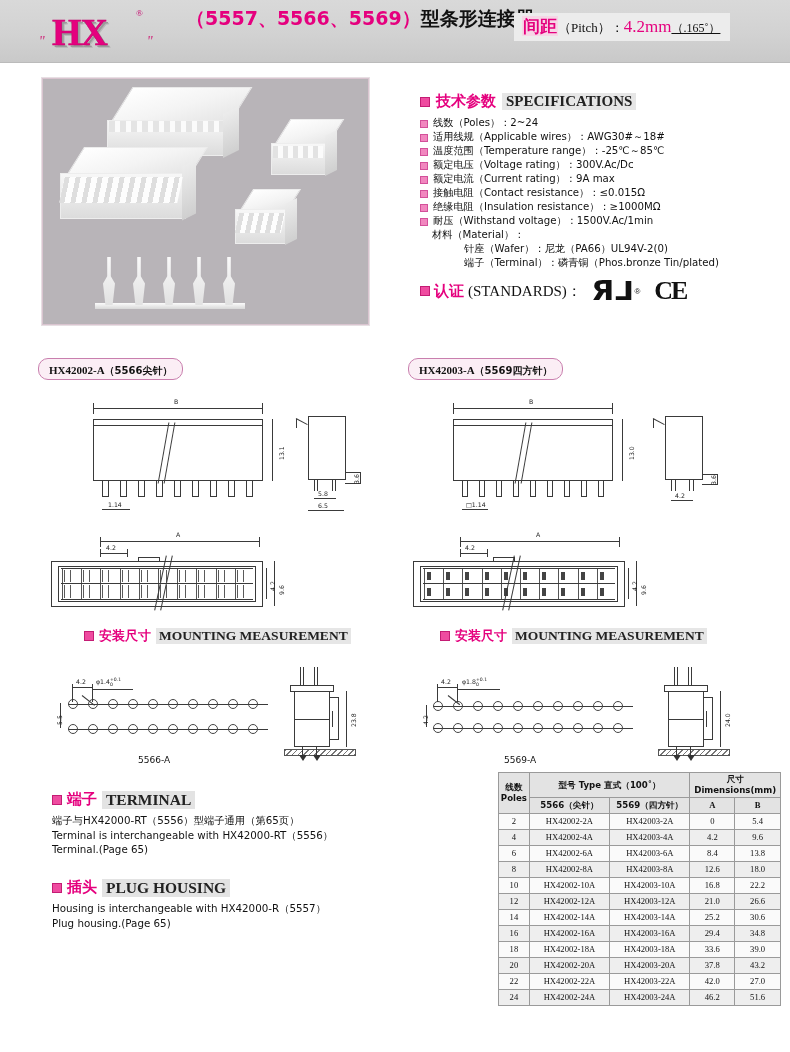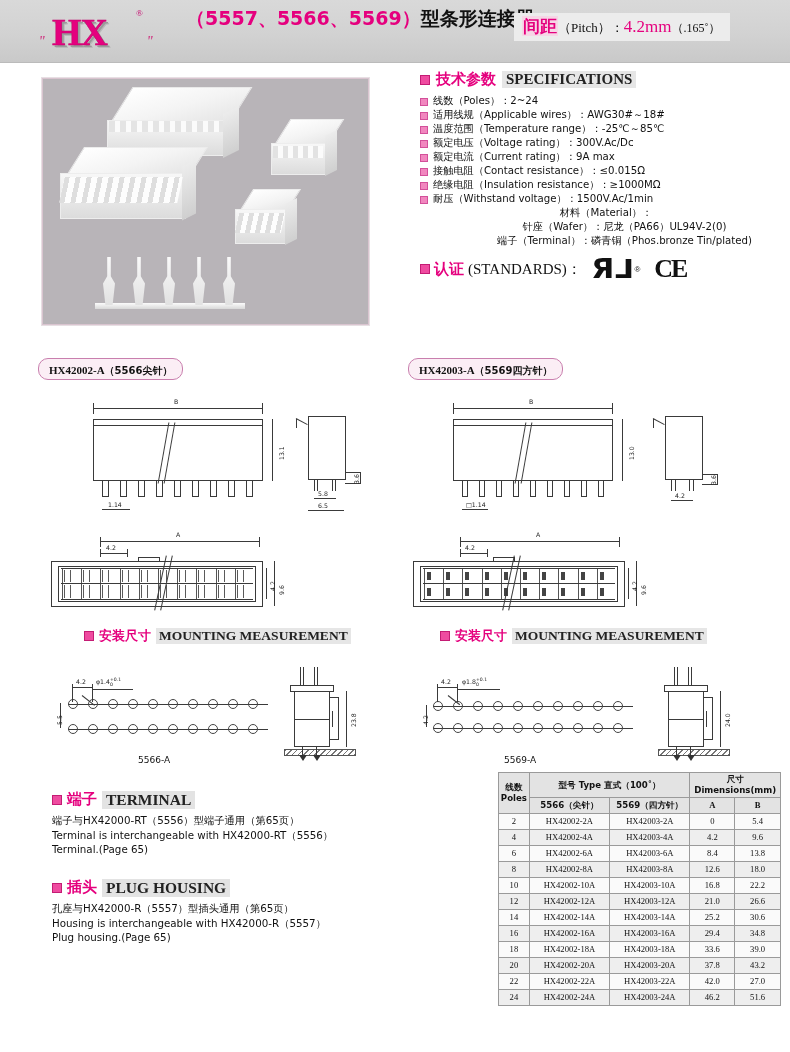--- a/index.html
+++ b/index.html
@@ -50,45 +50,45 @@
     font-size:13.5px;font-weight:bold;color:#111;white-space:nowrap;
   }
   .pitch-box{
     position:absolute;left:514px;top:13px;
     background:#ececec;padding:2px 10px 3px 8px;
     white-space:nowrap;border:0;
   }
   .pitch-cn{font-family:"DejaVu Sans",sans-serif;font-size:17px;font-weight:bold;color:#e5007e;background:#f6d6e6;padding:0 1px;}
   .pitch-lbl{font-family:"Liberation Serif",serif;font-size:13px;color:#111;}
   .pitch-val{font-family:"Liberation Serif",serif;font-size:17px;color:#e5007e;}
-  .pitch-in{font-family:"Liberation Serif",serif;font-size:12px;color:#111;}
+  .pitch-in{font-family:"Liberation Serif",serif;font-size:12px;color:#111;text-decoration:underline;}
 
   
   .photo{
     position:absolute;left:42px;top:78px;width:325px;height:245px;
     background:#b8b4b8;border:1px solid #d9c4cf;
     box-shadow:0 0 0 1px #e7dfe3;
     overflow:hidden;
   }
   .conn{position:absolute;}
   .conn .top{position:absolute;background:linear-gradient(160deg,#ffffff 0%,#f4f4f4 50%,#e3e3e3 100%);}
   .conn .front{position:absolute;background:linear-gradient(to bottom,#f7f7f7,#dcdcdc);}
   .conn .side{position:absolute;background:linear-gradient(to bottom,#ececec,#cfcfcf);}
 
   
-  .spec-wrap{position:absolute;left:420px;top:70px;width:365px;text-align:center;}
+  .spec-wrap{position:absolute;left:420px;top:92px;width:365px;}
   .sec-head{display:flex;align-items:center;gap:6px;margin-bottom:5px;}
   .sq{width:8px;height:8px;background:#ef4ba0;border:1px solid #c41c74;display:inline-block;flex:none;}
   .sq-sm{width:6px;height:6px;background:#f187bf;border:1px solid #d3509a;display:inline-block;flex:none;margin-top:4px;}
   .sec-cn{font-family:"DejaVu Sans",sans-serif;font-size:15px;font-weight:bold;color:#e5007e;}
   .sec-en{font-family:"Liberation Serif","DejaVu Serif",serif;font-size:15px;font-weight:bold;color:#222;background:#e6e6e6;padding:0 4px;}
   .spec-list{margin:0;padding:0;list-style:none;}
   .spec-li{display:flex;gap:5px;align-items:flex-start;margin:1px 0;line-height:13px;}
   .spec-txt{font-family:"DejaVu Sans",sans-serif;font-size:10.2px;color:#111;white-space:nowrap;letter-spacing:0px;}
-  .mat-head{font-family:"DejaVu Sans",sans-serif;font-size:10.2px;color:#111;margin-left:7px;line-height:14px;}
+  .mat-head{font-family:"DejaVu Sans",sans-serif;font-size:10.2px;color:#111;margin-left:12px;line-height:14px;}
   .mat-line{font-family:"DejaVu Sans",sans-serif;font-size:10.2px;color:#111;margin-left:44px;line-height:14px;white-space:nowrap;}
   .std-row{display:flex;align-items:center;gap:4px;margin-top:6px;}
   .std-cn{font-family:"DejaVu Sans",sans-serif;font-size:15px;font-weight:bold;color:#e5007e;}
   .std-en{font-family:"Liberation Serif",serif;font-size:15px;color:#111;}
   .ul-mark{font-family:"DejaVu Sans",sans-serif;font-weight:bold;font-size:26px;color:#111;margin-left:8px;line-height:20px;
            transform:scaleX(1.15);display:inline-block;}
   .reg2{font-size:8px;vertical-align:super;color:#111;}
   .ce-mark{font-family:"Liberation Serif",serif;font-weight:bold;font-size:26px;color:#111;letter-spacing:-2px;margin-left:10px;}
 
   
@@ -677,21 +677,20 @@
     <div class="blk-p">Terminal is interchangeable with HX42000-RT（5556）</div>
     <div class="blk-p">Terminal.(Page 65)</div>
   </div>
 
   <div class="blk" style="left:52px;top:878px;">
     <div class="blk-head">
       <span class="sq"></span>
       <span class="blk-cn">插头</span>
       <span class="blk-en">PLUG HOUSING</span>
     </div>
-    <div class="blk-p">孔座与HX42000-R（5557）型插头通用（第65页）</div>
     <div class="blk-p">Housing is interchangeable with HX42000-R（5557）</div>
     <div class="blk-p">Plug housing.(Page 65)</div>
   </div>
 
   <div class="tbl-wrap">
 
     <table class="wafer">
       <thead>
         <tr>
           <th class="col-poles th-cn" rowspan="2">

